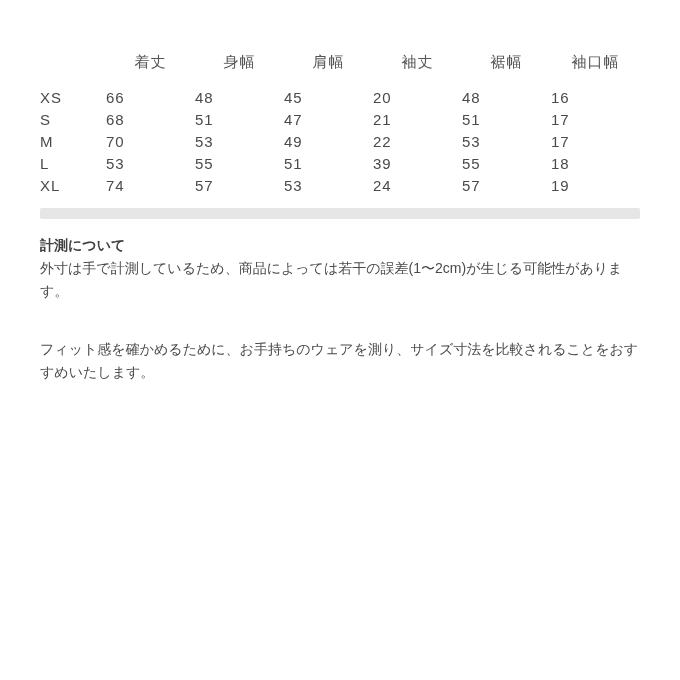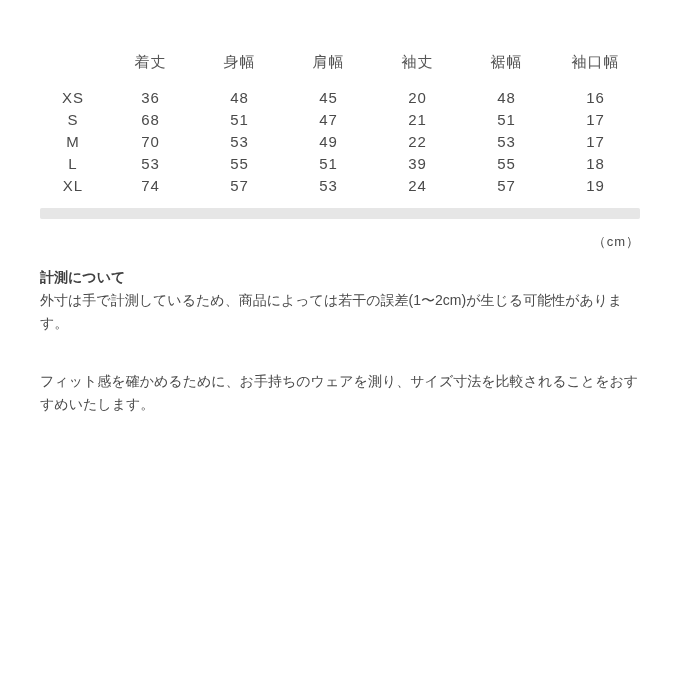--- a/index.html
+++ b/index.html
@@ -35,21 +35,21 @@
   .size-table col.c-size { width: 66px; }
   .size-table col.c-val { width: 89px; }
   .size-table th {
     font-weight: normal;
     text-align: center;
     height: 48px;
     vertical-align: middle;
     color: #555555;
   }
   .size-table td {
-    text-align: center;
+    text-align: left;
     height: 22px;
     vertical-align: middle;
   }
 
   
   .hscrollbar {
     margin-top: 12px;
     width: 600px;
     height: 11px;
     background: #f5f5f5;
@@ -110,21 +110,21 @@
             <th>身幅</th>
             <th>肩幅</th>
             <th>袖丈</th>
             <th>裾幅</th>
             <th>袖口幅</th>
           </tr>
       </thead>
       <tbody>
           <tr>
             <td>XS</td>
-            <td>36</td>
+            <td>66</td>
             <td>48</td>
             <td>45</td>
             <td>20</td>
             <td>48</td>
             <td>16</td>
           </tr>
           <tr>
             <td>S</td>
             <td>68</td>
             <td>51</td>
@@ -160,21 +160,20 @@
             <td>57</td>
             <td>19</td>
           </tr>
         </tbody>
     </table>
 
     <div class="hscrollbar">
       <div class="hscrollbar-thumb"></div>
     </div>
 
-    <div class="unit">（cm）</div>
 
     <div class="sections">
 
       <section class="section-2">
         <h2>計測について</h2>
         <p>外寸は手で計測しているため、商品によっては若干の誤差(1〜2cm)が生じる可能性があります。</p>
       </section>
 
       <p class="footer-note">フィット感を確かめるために、お手持ちのウェアを測り、サイズ寸法を比較されることをおすすめいたします。</p>
     </div>

